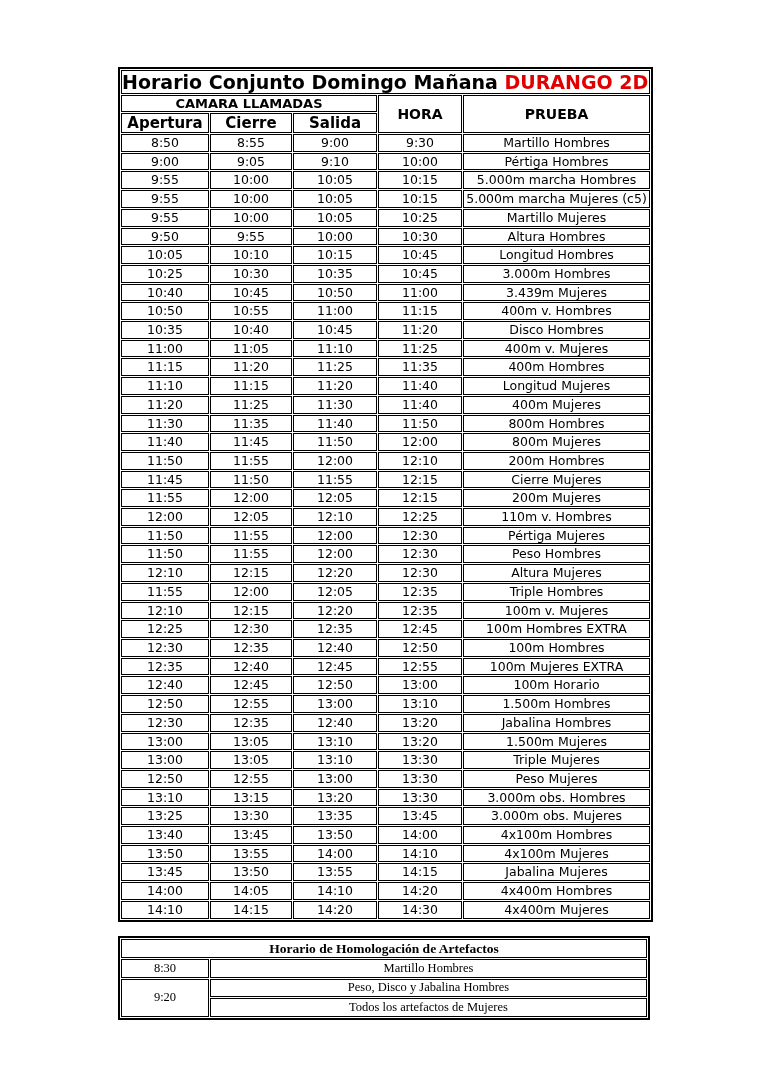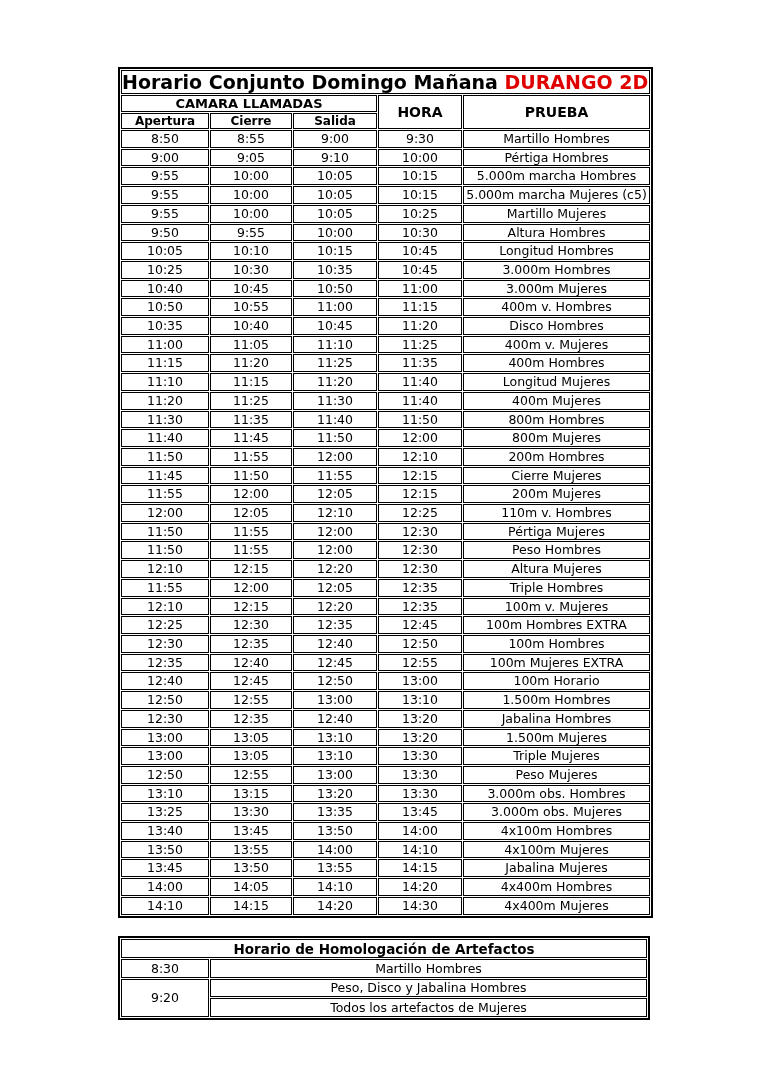--- a/index.html
+++ b/index.html
@@ -46,36 +46,37 @@
     letter-spacing: 0px;
   }
   .title-red { color: var(--accent-red, #e00000); }
   .main-table td.group-header {
     height: 15px;
     font-size: 13px;
     font-weight: bold;
   }
   .main-table td.col-header {
     height: 13px;
-    font-size: 12px;
+    font-size: 15px;
     font-weight: bold;
   }
   .main-table td.span-header {
     font-size: 14px;
     font-weight: bold;
   }
   .main-table td.data-cell {
     height: 15.7px;
     font-size: 12.5px;
     line-height: 15.7px;
   }
   .homologation-wrap {
     position: absolute;
     left: 118px;
     top: 936px;
+    font-family: Liberation Serif, serif;
   }
   .homologation-table { width: 531px; }
   .homologation-table td.title-cell {
     height: 17px;
     font-size: 13.5px;
     font-weight: bold;
   }
   .homologation-table td.data-cell {
     height: 16.5px;
     font-size: 12.5px;
@@ -172,21 +173,21 @@
             <td class="data-cell">10:30</td>
             <td class="data-cell">10:35</td>
             <td class="data-cell">10:45</td>
             <td class="data-cell">3.000m Hombres</td>
           </tr>
           <tr>
             <td class="data-cell">10:40</td>
             <td class="data-cell">10:45</td>
             <td class="data-cell">10:50</td>
             <td class="data-cell">11:00</td>
-            <td class="data-cell">3.000m Mujeres</td>
+            <td class="data-cell">3.439m Mujeres</td>
           </tr>
           <tr>
             <td class="data-cell">10:50</td>
             <td class="data-cell">10:55</td>
             <td class="data-cell">11:00</td>
             <td class="data-cell">11:15</td>
             <td class="data-cell">400m v. Hombres</td>
           </tr>
           <tr>
             <td class="data-cell">10:35</td>

